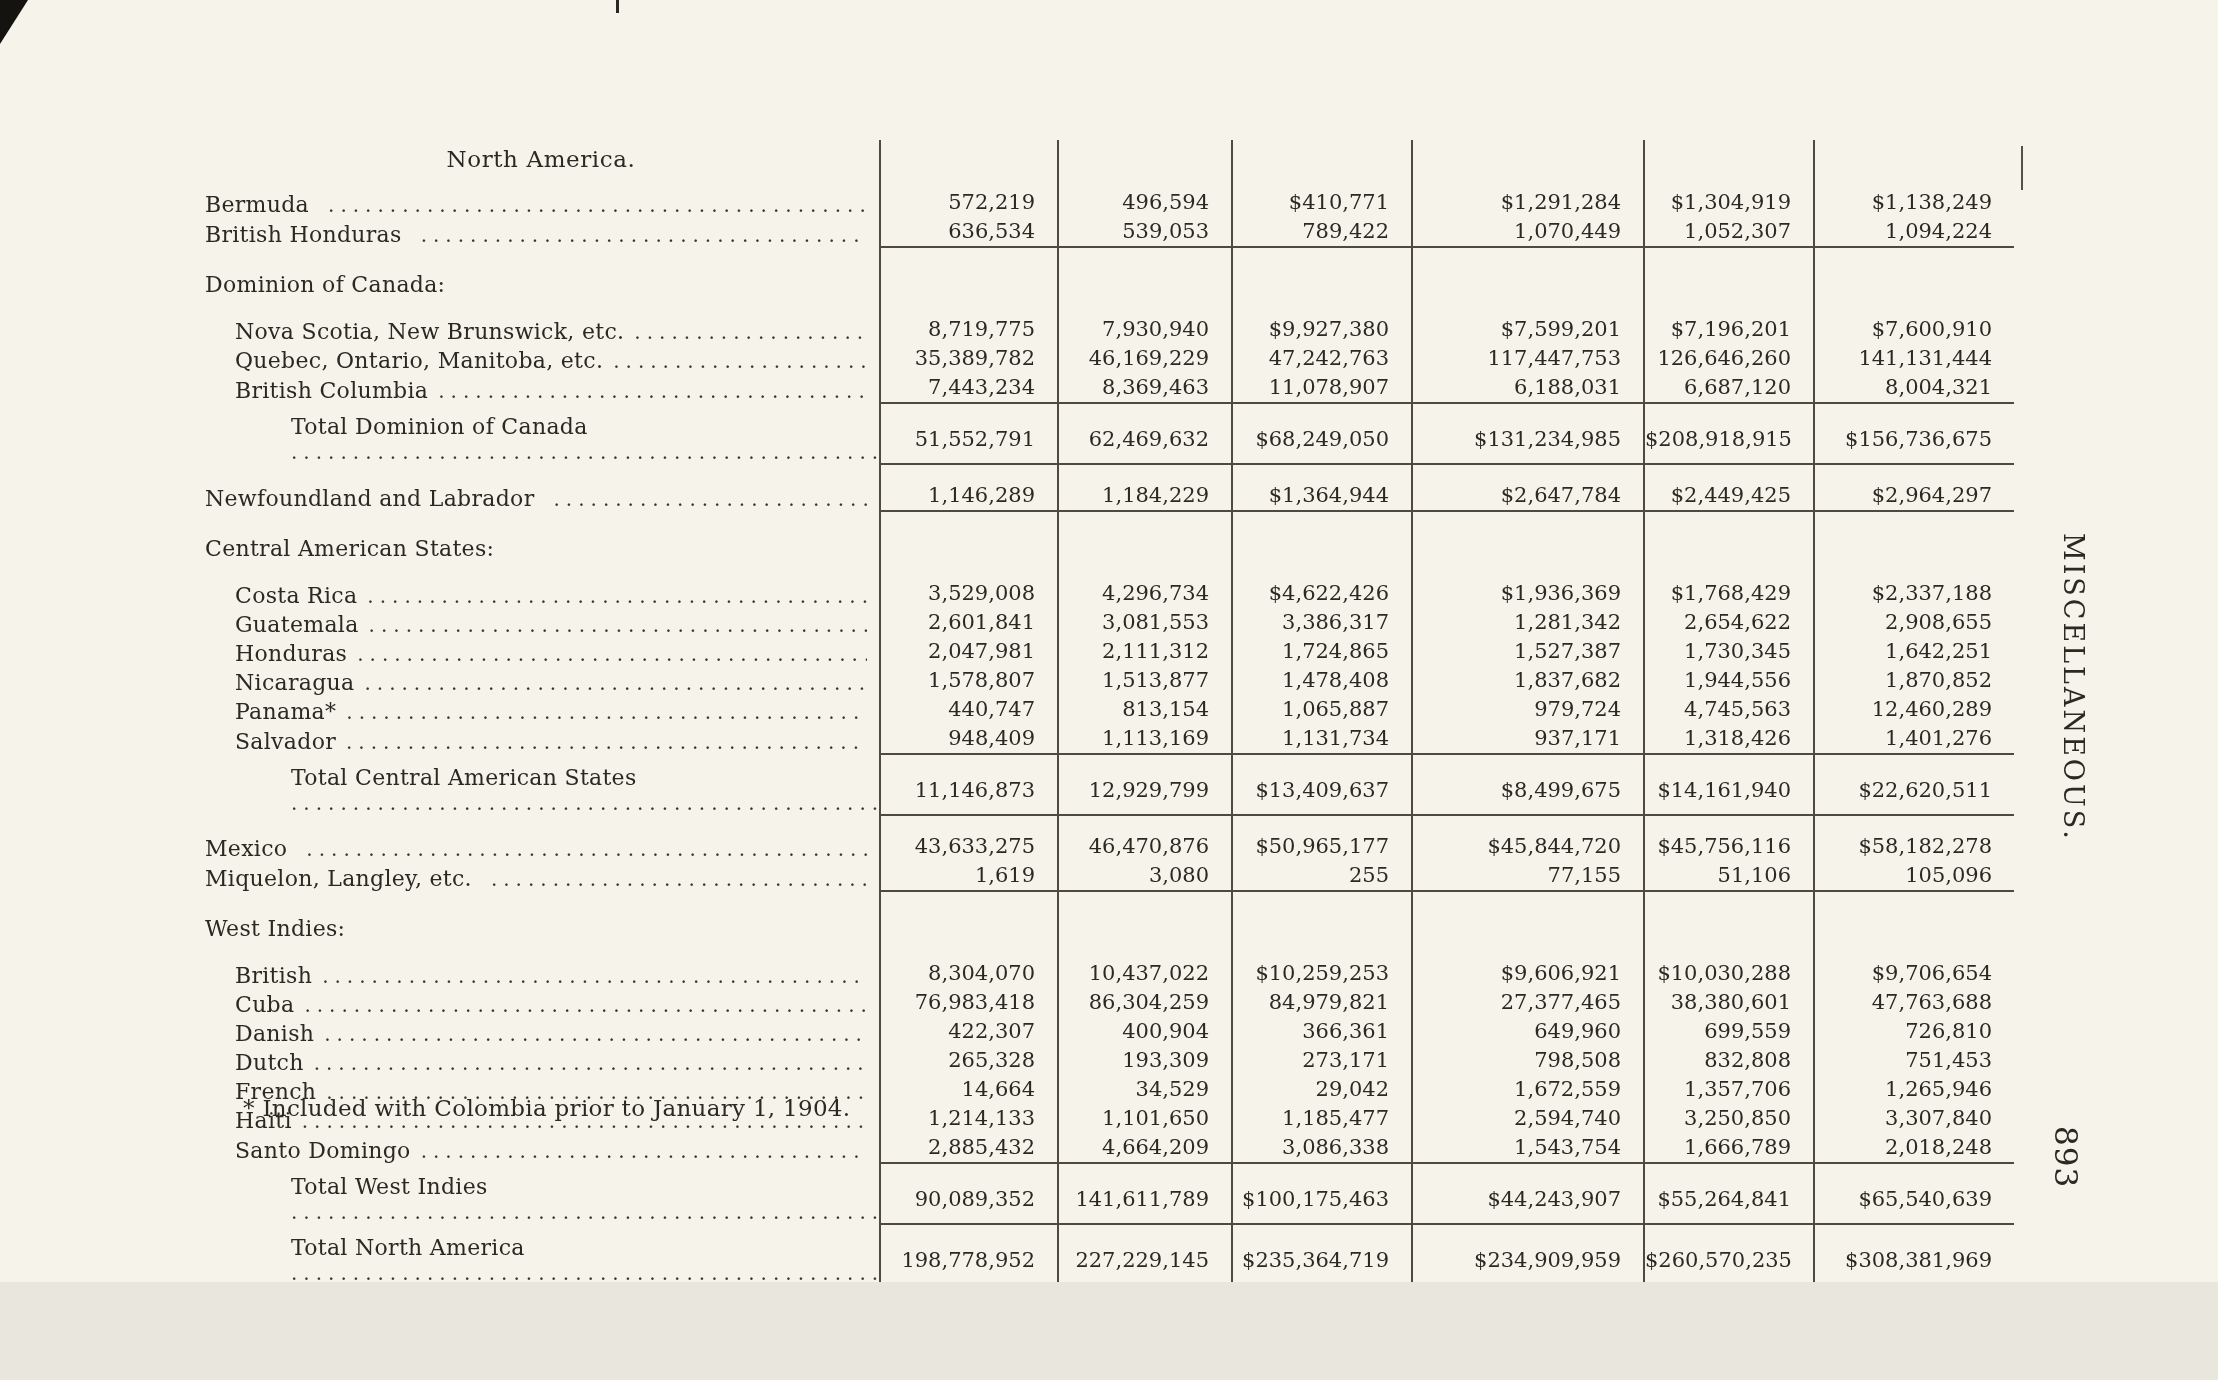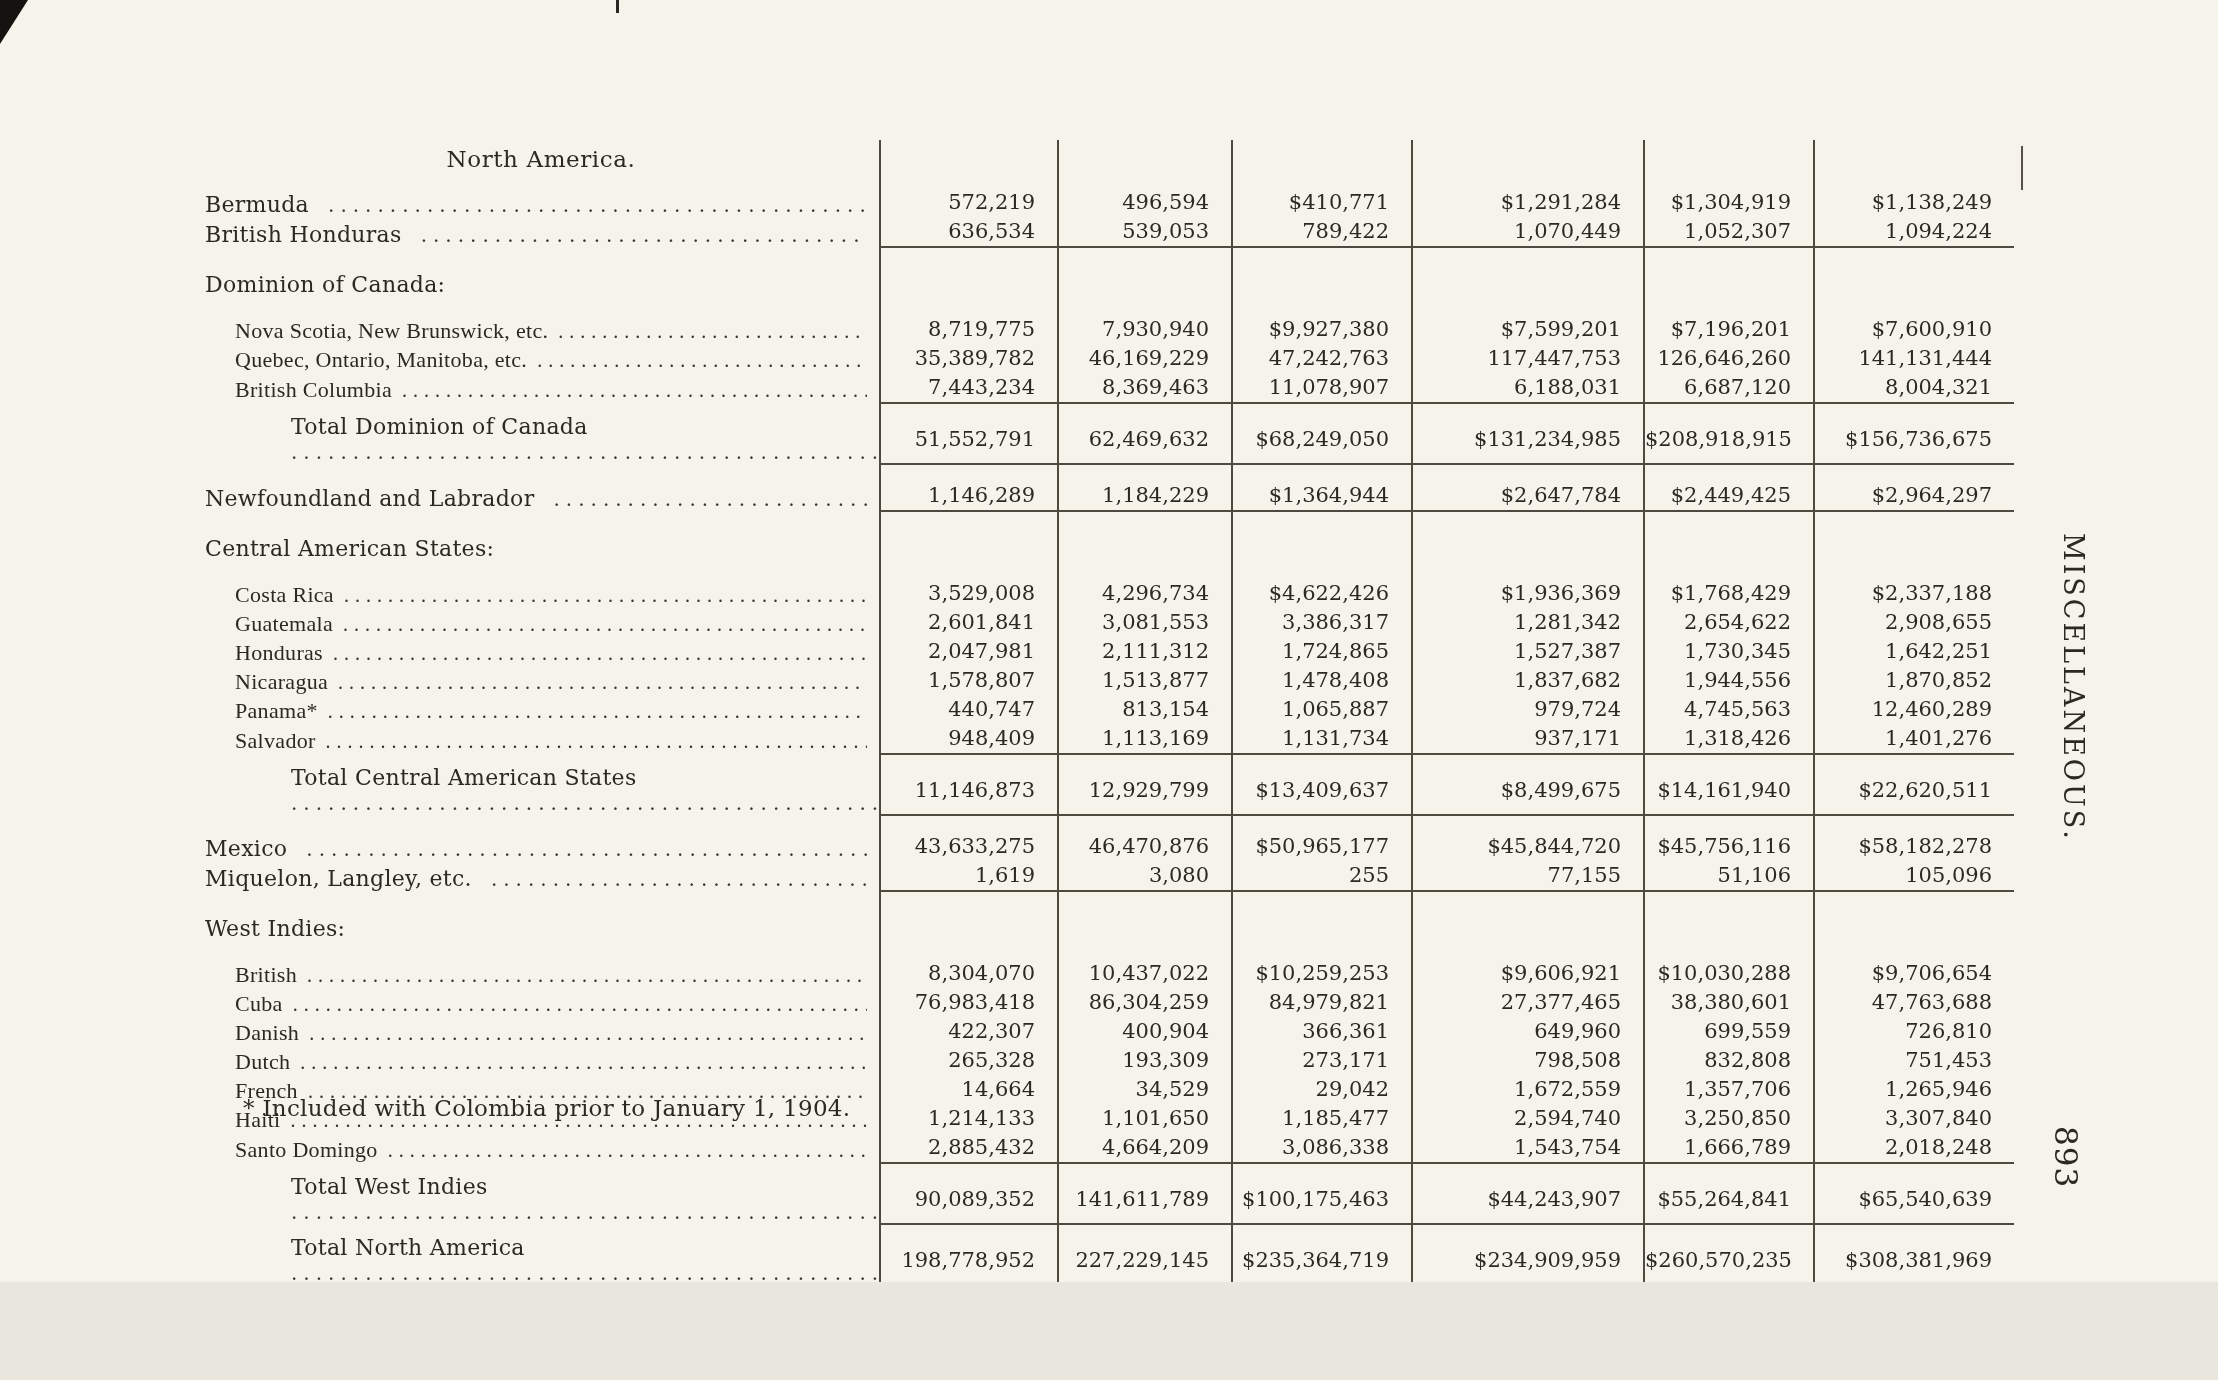--- a/index.html
+++ b/index.html
@@ -44,21 +44,21 @@
   tr.data td{height:26px;}
   tr.group td{height:32px;}
   tr.group td.label{padding-bottom:2px;}
   tr.total td{height:36px;vertical-align:middle;}
   tr.total td.v{vertical-align:middle;padding-bottom:0;}
   tr.spacer td{height:13px;}
   tr.spacersm td{height:7px;}
 
   .lblwrap{display:flex;align-items:baseline;}
   .ind0{padding-left:0;gap:9px;}
-  .ind1{padding-left:30px;font-family:Liberation Serif, serif;}
+  .ind1{padding-left:30px;}
   .ind2{padding-left:76px;flex-direction:column;}
   .lbl{white-space:nowrap;}
   .dots{flex:1;overflow:hidden;white-space:nowrap;margin:0 10px;color:#37352d;}
   .dots::after{
     content:"......................................................................................................................................";
     letter-spacing:6px;font-size:20px;
   }
 
   .footnote{
     position:absolute;left:243px;top:1095px;

